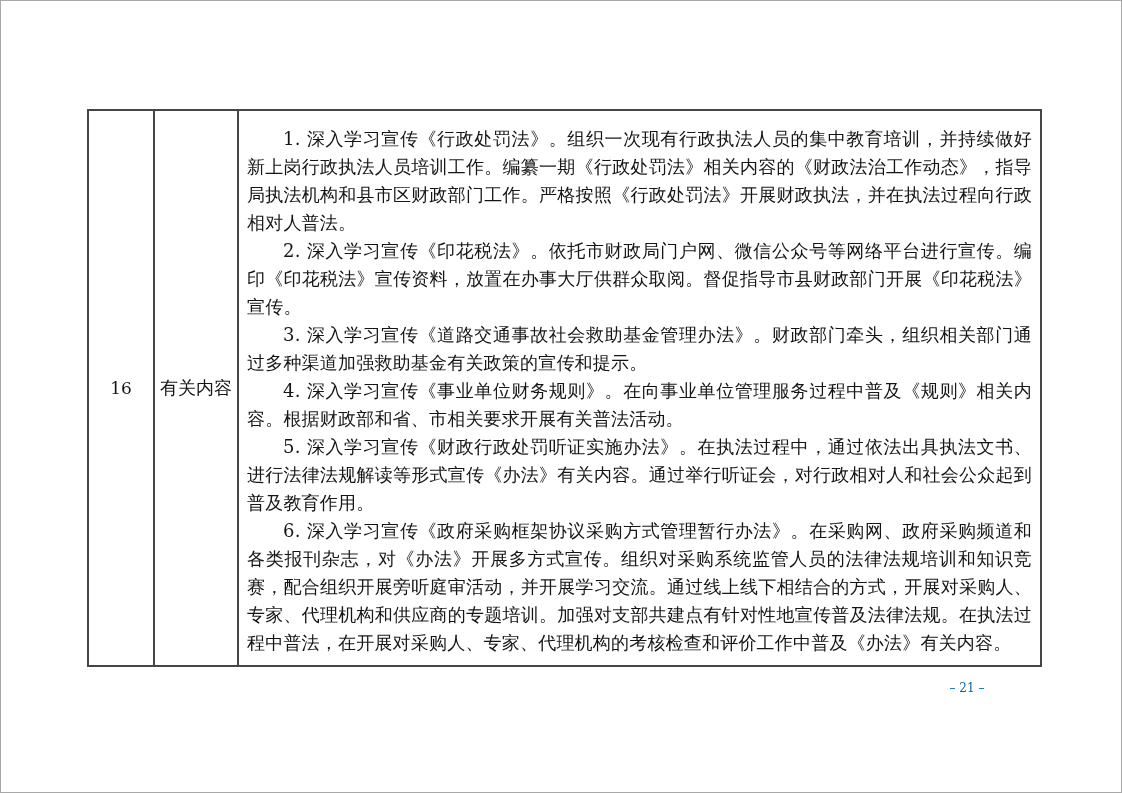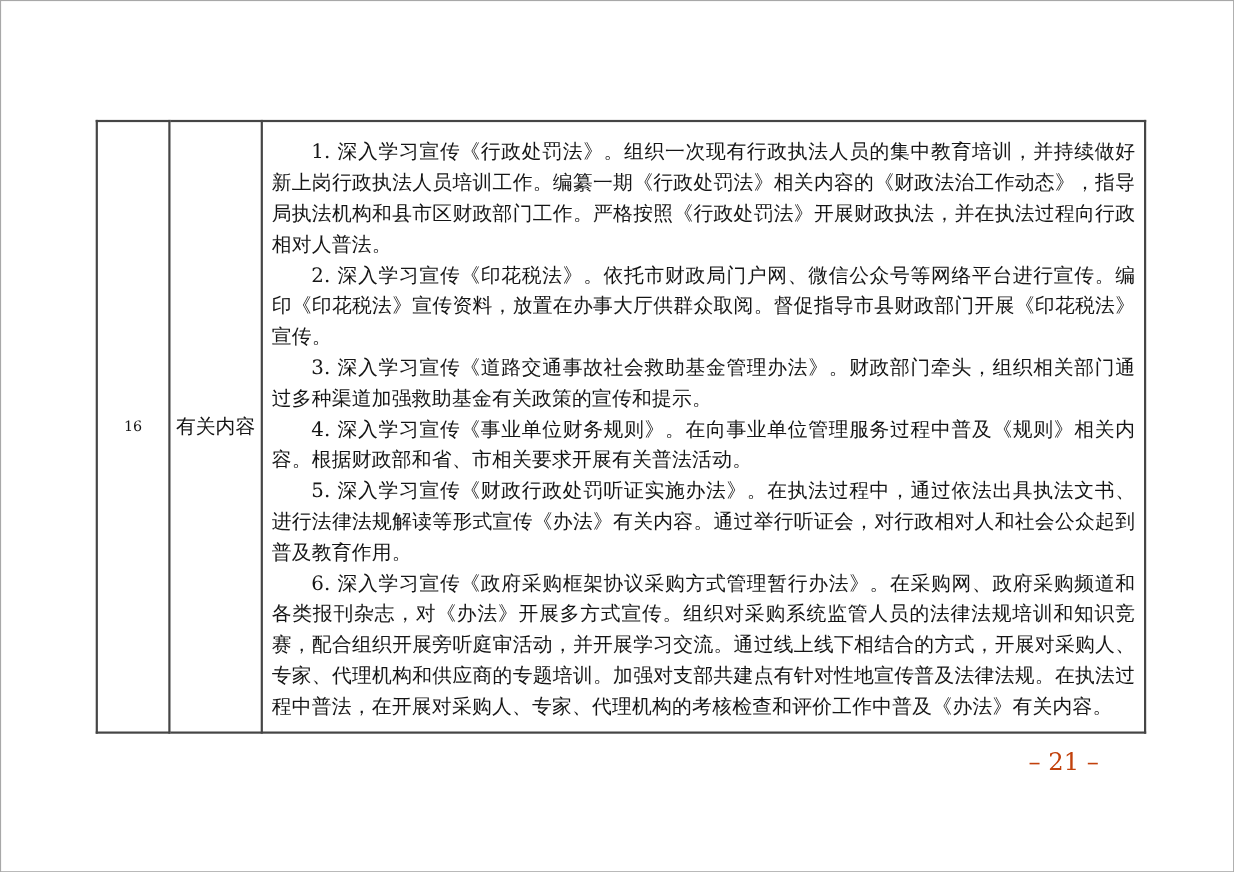--- a/index.html
+++ b/index.html
@@ -27,21 +27,21 @@
     table-layout: fixed;
   }
   table.doc-table td {
     border: 2px solid #454545;
     vertical-align: middle;
     background: #ffffff;
   }
   td.col-num {
     width: 62px;
     text-align: center;
-    font-size: 13px;
+    font-size: 17px;
   }
   td.col-dept {
     width: 80px;
     text-align: center;
     font-size: 18px;
   }
   td.col-measures {
     width: 785px;
     vertical-align: top;
     padding: 14px 8px 8px 8px;
@@ -54,22 +54,22 @@
     text-indent: 2em;
     letter-spacing: 0.2px;
     color: #151515;
   }
   .page-number {
     position: absolute;
     left: 916px;
     top: 680px;
     width: 100px;
     text-align: center;
-    font-size: 22px;
-    color: #c2410c;
+    font-size: 12px;
+    color: #0369a1;
   }
 </style>
 </head>
 <body>
 
 <table class="doc-table">
   <tbody>
     <tr>
       <td class="col-num">16</td>
       <td class="col-dept">有关内容</td>

